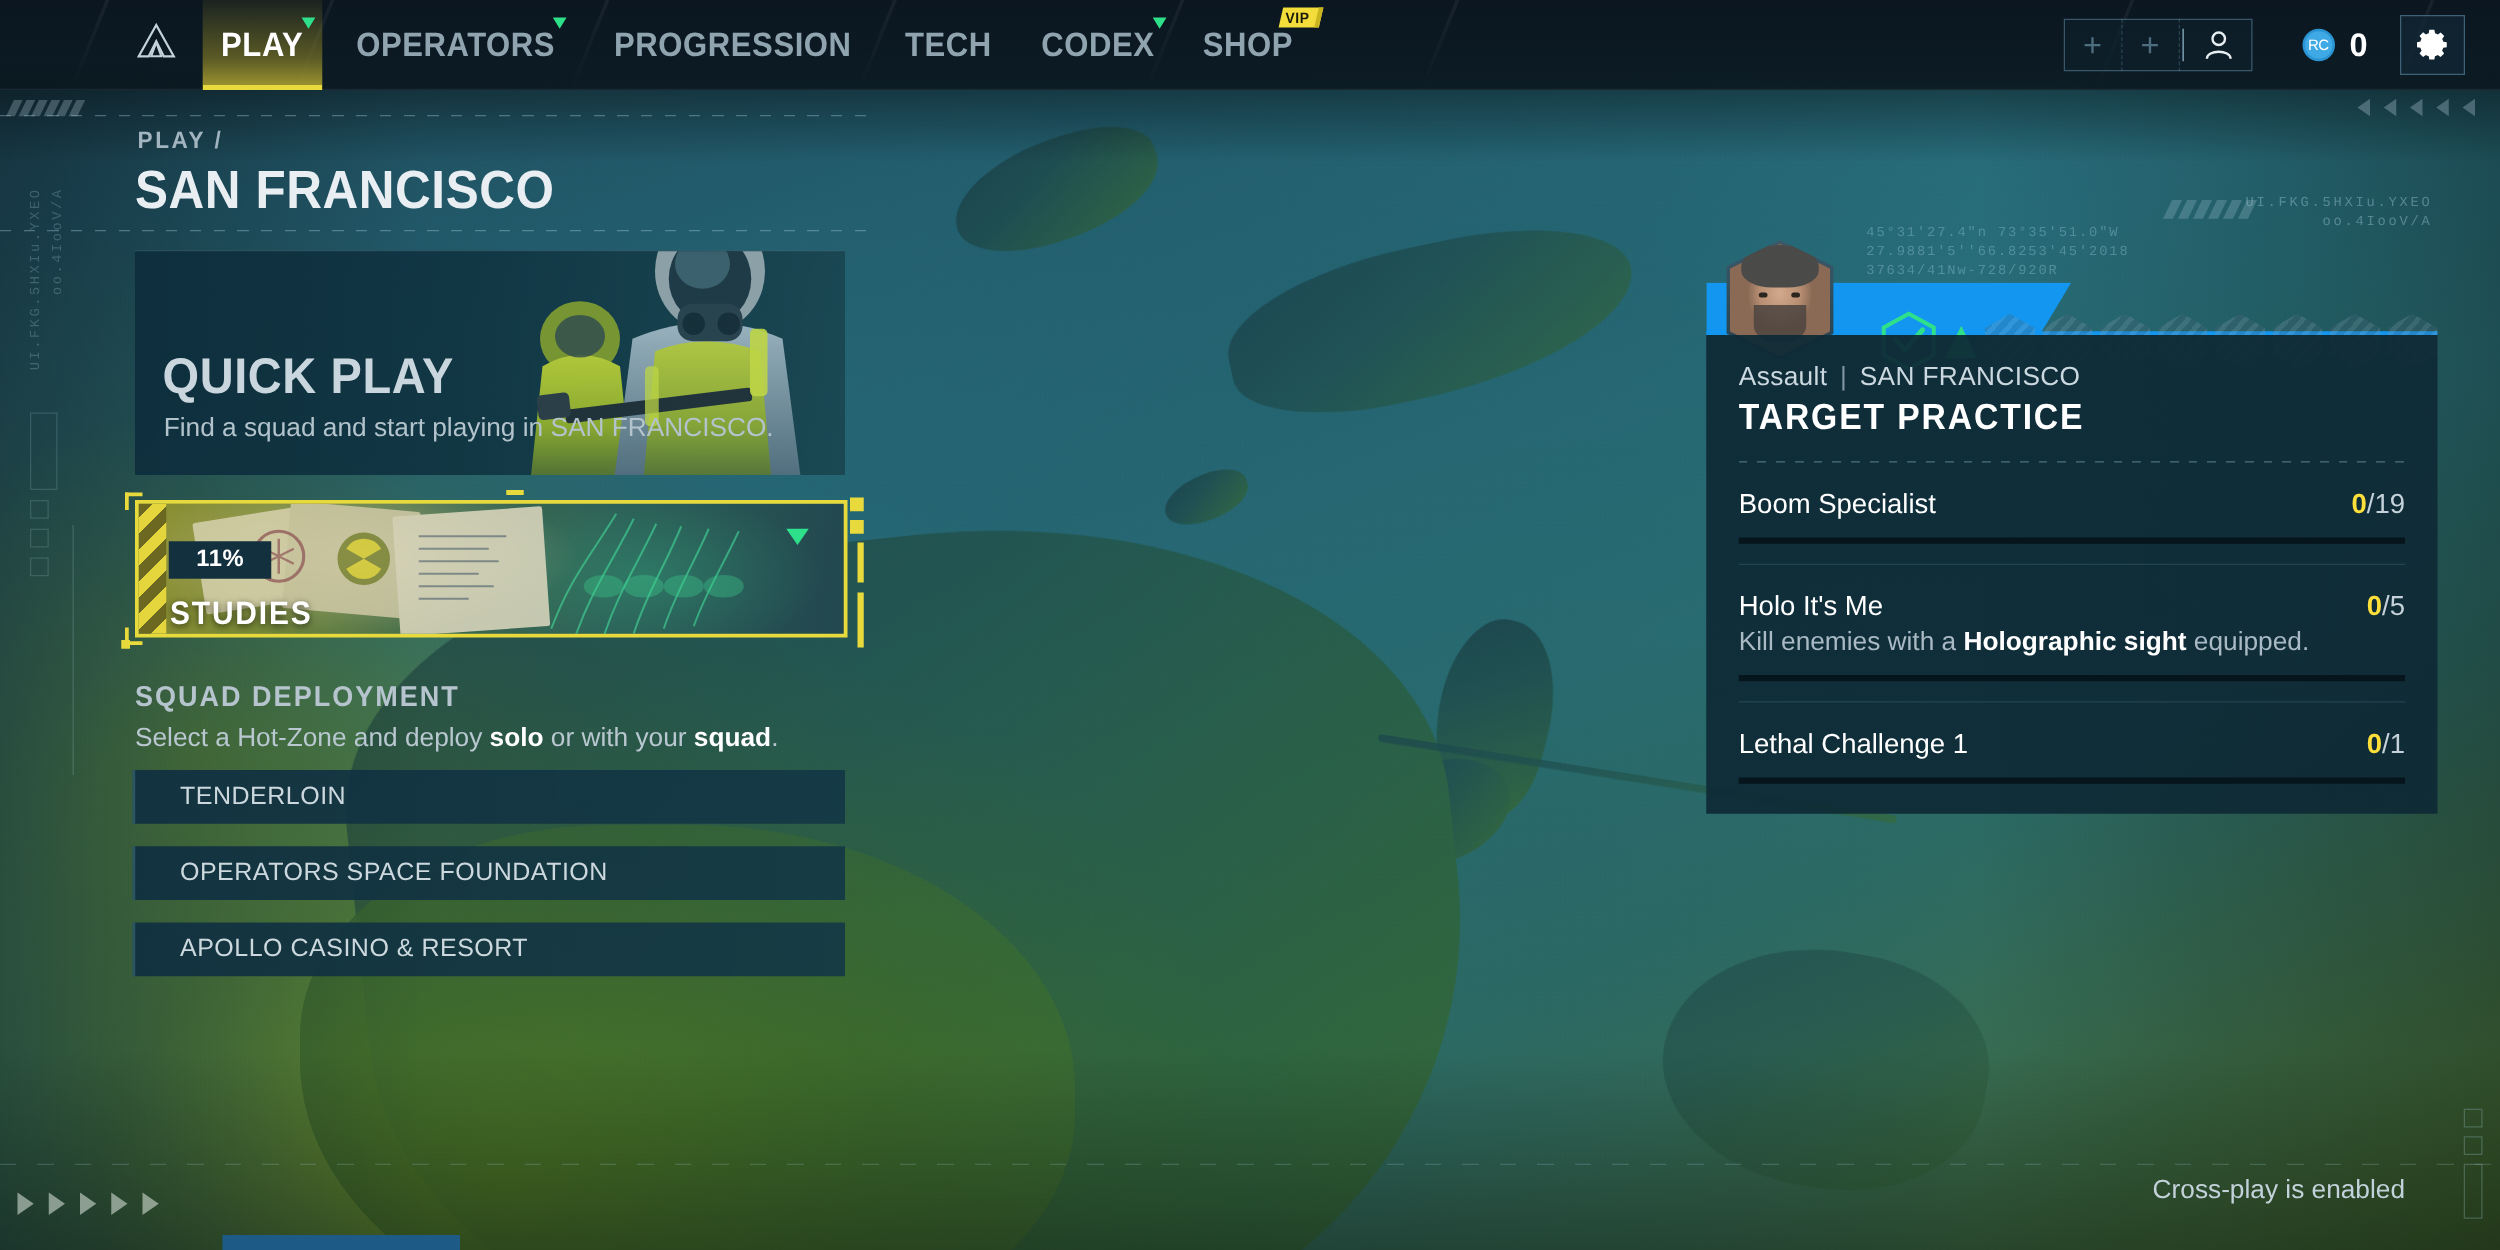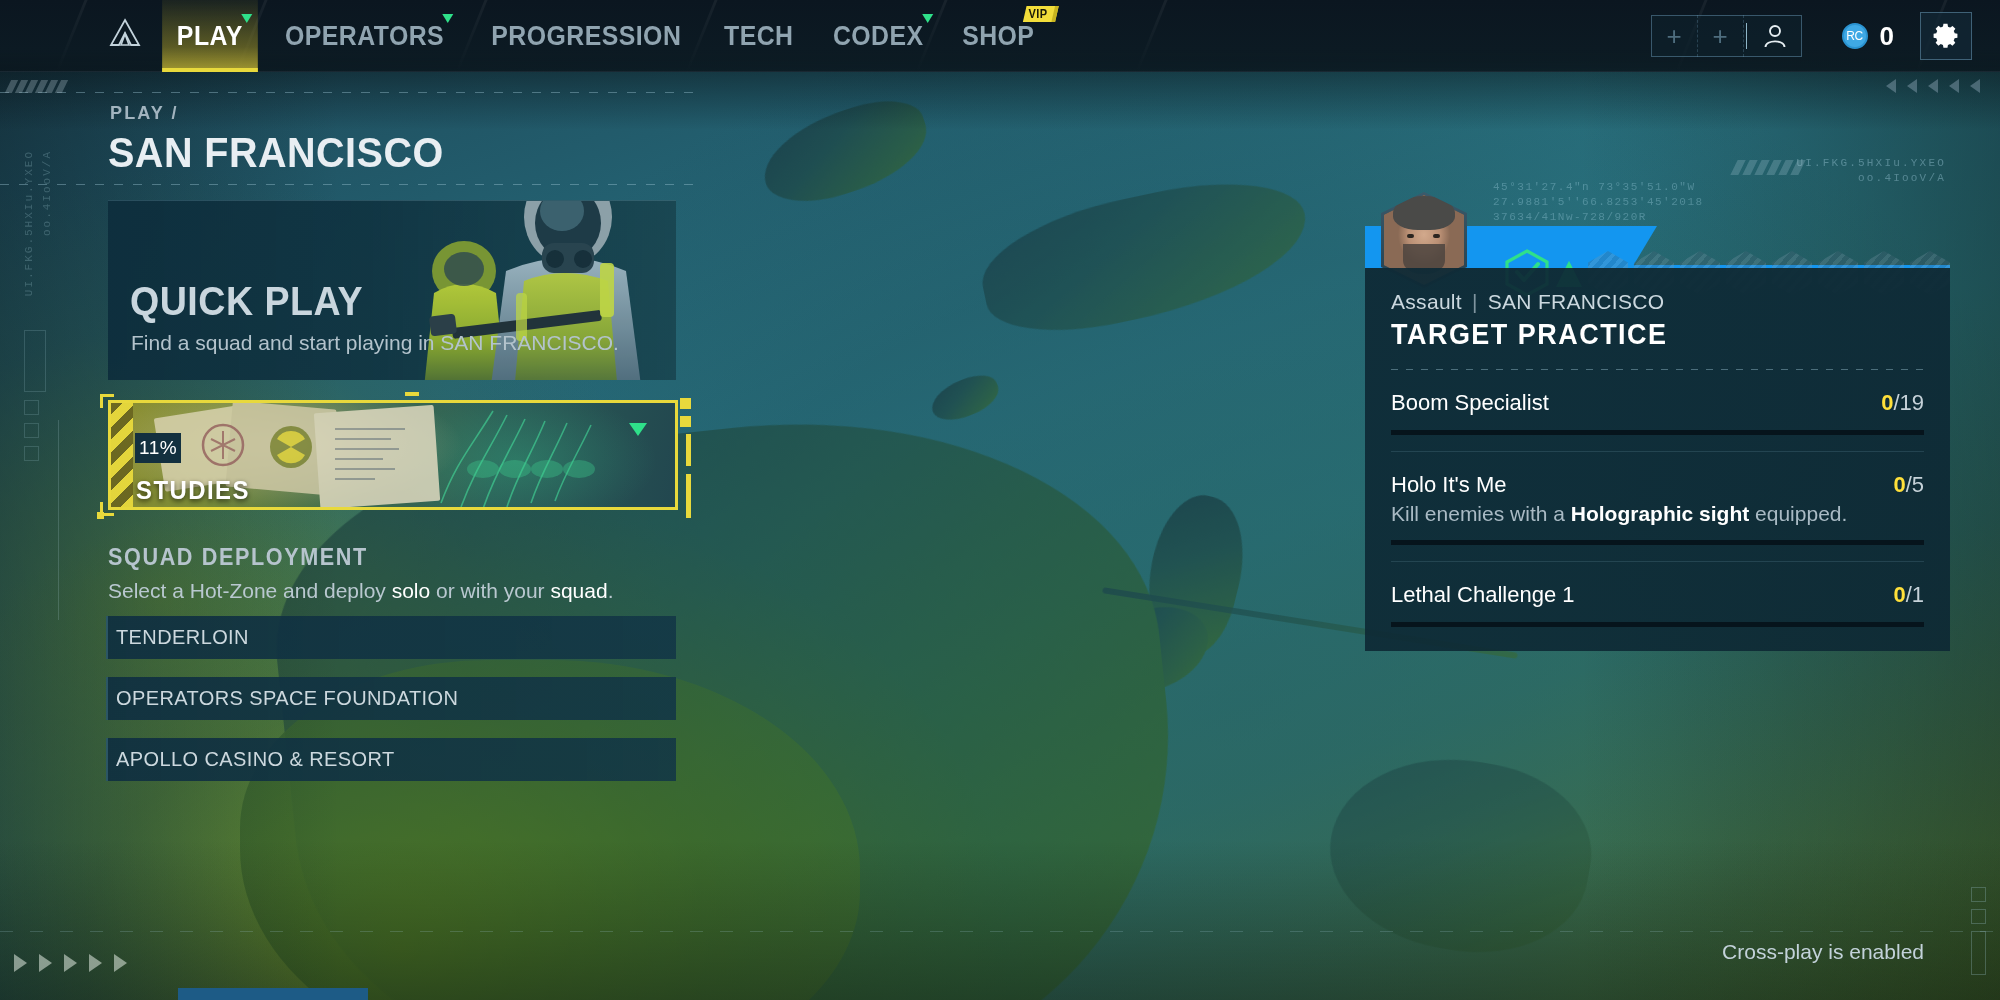--- a/index.html
+++ b/index.html
@@ -192,22 +192,22 @@
     opacity:.95;
   }
   .study-art {
     position:absolute; inset:0;
     background:
       radial-gradient(ellipse 260px 90px at 30% 40%, rgba(215,205,165,0.55), rgba(215,205,165,0) 70%),
       radial-gradient(ellipse 200px 100px at 72% 55%, rgba(60,230,160,0.22), rgba(60,230,160,0) 70%);
   }
   .pct-chip {
     position:absolute; left:24px; top:30px;
-    background:#13303f; color:#fff; font-size:19px; font-weight:normal;
-    padding:4px 4px; letter-spacing:.5px;
+    background:#13303f; color:#fff; font-size:19px; font-weight:bold;
+    padding:4px 22px; letter-spacing:.5px;
   }
   .study-label {
     position:absolute; left:25px; top:72px;
     font-size:26px; font-weight:bold; color:#fff; letter-spacing:1.6px;
     transform:scaleX(0.92); transform-origin:left;
     text-shadow:0 2px 6px rgba(0,0,0,.65);
   }
   .study-caret {
     position:absolute; right:28px; top:20px;
     width:0;height:0;border-left:9px solid transparent;border-right:9px solid transparent;
@@ -219,29 +219,29 @@
   .dot-sq{position:absolute;width:7px;height:7px;background:#e8d93c;}
   .tickmark{position:absolute;background:#e8d93c;}
 
   
   .sd-title {
     position:absolute; left:108px; top:442px;
     font-size:23px; font-weight:bold; color:#b6c4cd; letter-spacing:1.7px;
     transform:scaleX(0.94); transform-origin:left;
   }
   .sd-sub { position:absolute; left:108px; top:477px; font-size:21px; color:#b9c8d0; }
-  .sd-sub b { color:#fff; font-weight:normal; }
+  .sd-sub b { color:#fff; font-weight:bold; }
   .hotzone {
     position:absolute; left:106px; width:570px; height:43px;
     background:linear-gradient(to right, rgba(16,48,64,0.94), rgba(18,54,70,0.88));
     border-left:2px solid rgba(90,150,175,0.3);
     display:flex; align-items:center; cursor:pointer;
   }
   .hotzone span {
-    margin-left:8px; font-size:20px; color:#ccd8de; letter-spacing:.4px;
+    margin-left:36px; font-size:20px; color:#ccd8de; letter-spacing:.4px;
   }
   .hz1{top:514px;} .hz2{top:575px;} .hz3{top:636px;}
 
   
   .blarrows{position:absolute;left:14px;bottom:28px;display:flex;gap:12px;z-index:30;}
   .blarrows i{width:0;height:0;border-top:9px solid transparent;border-bottom:9px solid transparent;border-left:13px solid rgba(225,235,225,0.55);}
 
   
   #rightpanel { position:absolute; right:50px; top:198px; width:585px; z-index:30; }
   .rp-hudcode {

